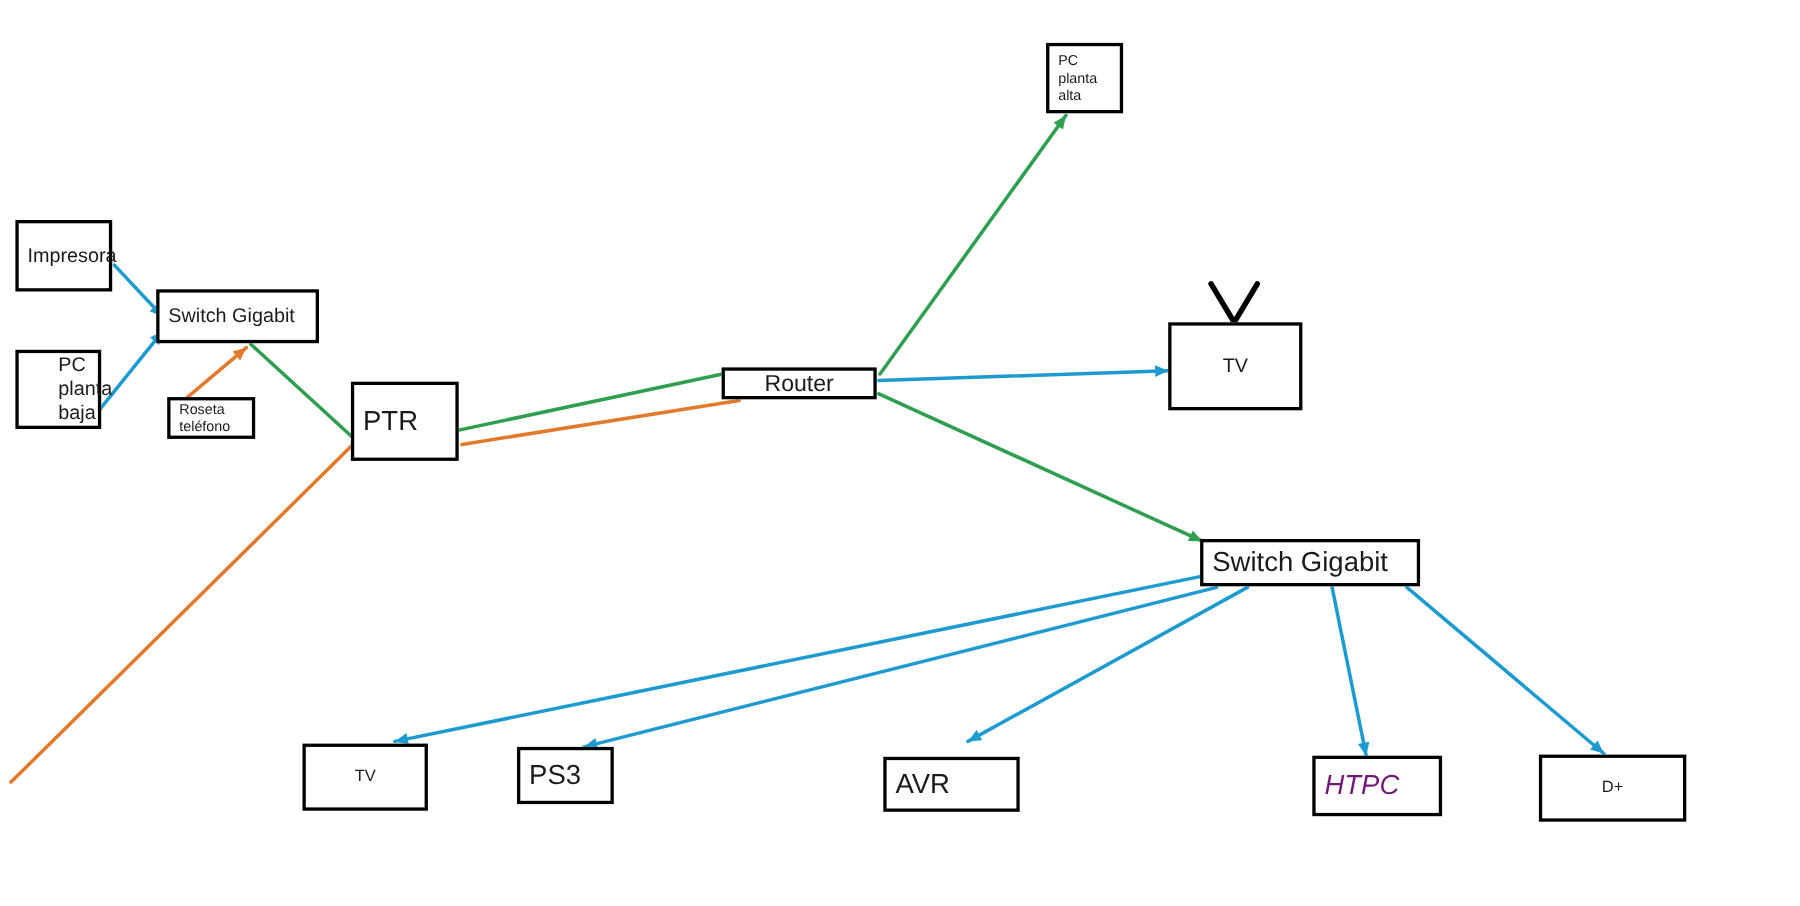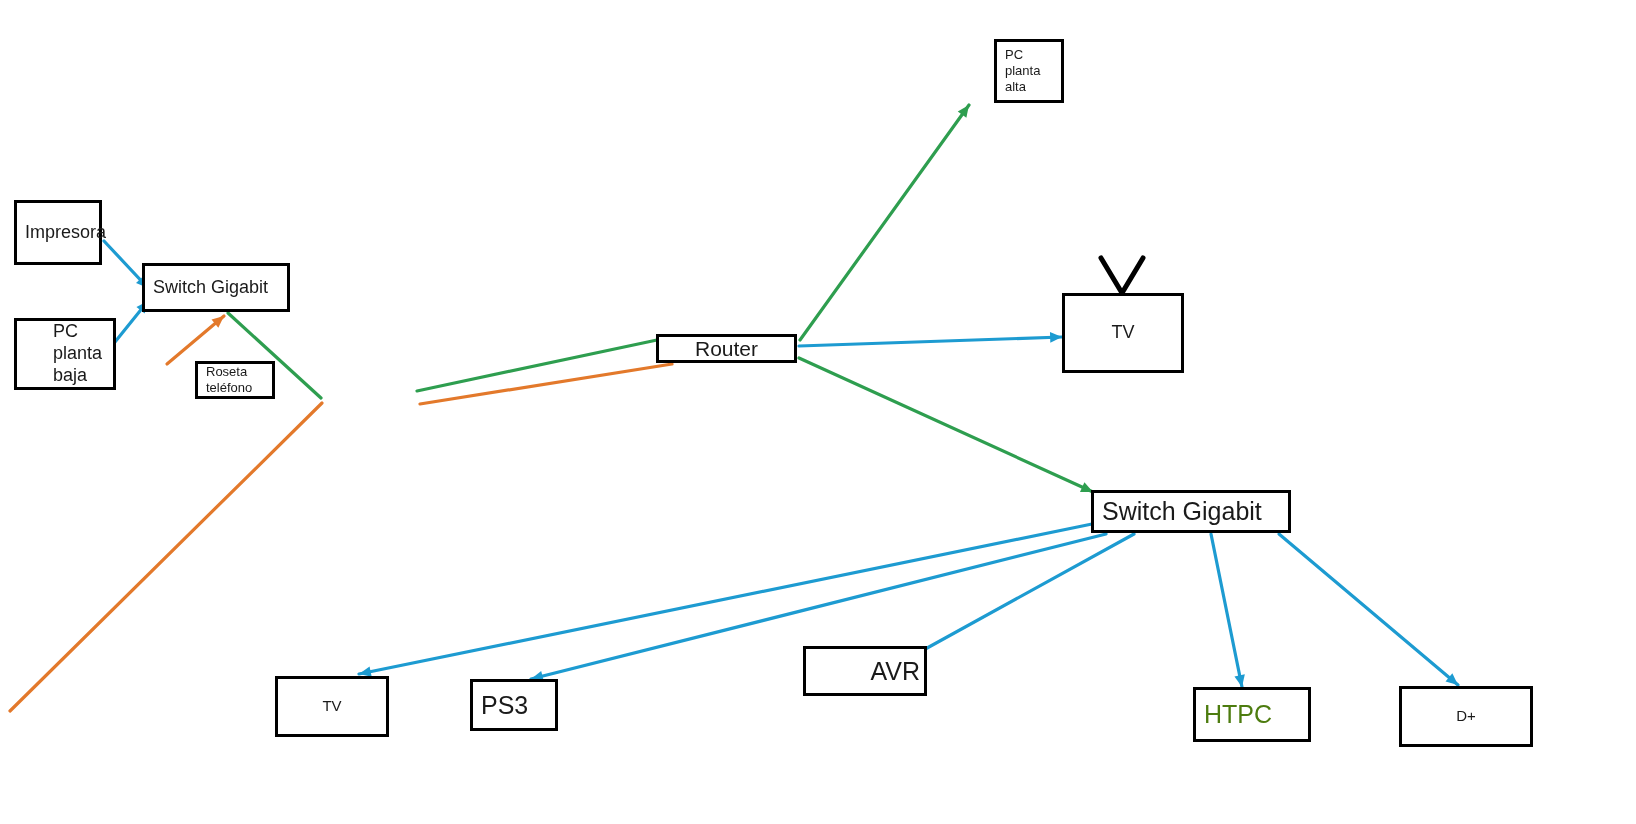--- a/index.html
+++ b/index.html
@@ -44,21 +44,21 @@
   }
   .node .label {
     display: block;
     width: 100%;
     white-space: pre-line;
   }
   .size-xl  { font-size: 25px; }
   .size-lg  { font-size: 21px; }
   .size-md  { font-size: 18px; }
   .size-sm  { font-size: 15px; }
-  .size-xs  { font-size: 13px; margin-left: 43px; }
+  .size-xs  { font-size: 13px; }
 </style>
 </head>
 <body>
 
 <div id="canvas">
   <svg id="wires" viewBox="0 0 1636 824" width="1636" height="824">
       <line x1="104" y1="241" x2="148" y2="288" stroke="#1d9bd1" stroke-width="3.2" stroke-linecap="round"></line>
       <polygon points="148,288 136.01788680191757,282.9572861167484 143.75740706440234,275.7117777859115" fill="#1d9bd1"></polygon>
       <line x1="90" y1="373" x2="148" y2="301" stroke="#1d9bd1" stroke-width="3.2" stroke-linecap="round"></line>
       <polygon points="148,301 144.68158598975057,313.5693328564638 136.4254147732181,306.9185282653682" fill="#1d9bd1"></polygon>
@@ -83,53 +83,56 @@
       <line x1="1211" y1="534" x2="1242" y2="687" stroke="#1d9bd1" stroke-width="3.2" stroke-linecap="round"></line>
       <polygon points="1242,687 1234.4475151016375,676.4188860765983 1244.838150772304,674.313593881888" fill="#1d9bd1"></polygon>
       <line x1="1279" y1="534" x2="1458" y2="685" stroke="#1d9bd1" stroke-width="3.2" stroke-linecap="round"></line>
       <polygon points="1458,685 1445.5089859967695,681.3979770723796 1452.3449340868103,673.2944359590201" fill="#1d9bd1"></polygon>
       <line x1="1101" y1="258" x2="1122" y2="293" stroke="#000000" stroke-width="5" stroke-linecap="round"></line>
       <line x1="1143" y1="258" x2="1122" y2="293" stroke="#000000" stroke-width="5" stroke-linecap="round"></line>
     </svg>
 <div class="node size-md left-align" style="left: 14px; top: 200px; width: 88px; height: 65px; border-color: rgb(0, 0, 0); color: rgb(26, 26, 26);">
       <span class="label">Impresora</span>
     </div>
-    <div class="node size-md left-align" style="left: 14px; top: 318px; width: 102px; height: 72px; border-color: rgb(0, 0, 0); color: rgb(26, 26, 26); padding-left: 36px;">
+    <div class="node size-md left-align" style="left: 14px; top: 318px; width: 78px; height: 72px; border-color: rgb(0, 0, 0); color: rgb(26, 26, 26); padding-left: 36px;">
       <span class="label">PC
 planta
 baja</span>
     </div>
     <div class="node size-md left-align" style="left: 142px; top: 263px; width: 148px; height: 49px; border-color: rgb(0, 0, 0); color: rgb(26, 26, 26);">
       <span class="label">Switch Gigabit</span>
     </div>
     <div class="node size-xs left-align" style="left: 152px; top: 361px; width: 80px; height: 38px; border-color: rgb(0, 0, 0); color: rgb(26, 26, 26);">
       <span class="label">Roseta
 teléfono</span>
+    </div>
+    <div class="node size-xl left-align" style="left: 319px; top: 347px; width: 98px; height: 72px; border-color: rgb(0, 0, 0); color: rgb(26, 26, 26);">
+      <span class="label">PTR</span>
     </div>
     <div class="node size-lg" style="left: 656px; top: 334px; width: 141px; height: 29px; border-color: rgb(0, 0, 0); color: rgb(26, 26, 26); text-align: center;">
       <span class="label">Router</span>
     </div>
     <div class="node size-xs left-align" style="left: 951px; top: 39px; width: 70px; height: 64px; border-color: rgb(0, 0, 0); color: rgb(26, 26, 26);">
       <span class="label">PC planta
 alta</span>
     </div>
     <div class="node size-md" style="left: 1062px; top: 293px; width: 122px; height: 80px; border-color: rgb(0, 0, 0); color: rgb(26, 26, 26);">
       <span class="label">TV</span>
     </div>
     <div class="node size-xl left-align" style="left: 1091px; top: 490px; width: 200px; height: 43px; border-color: rgb(0, 0, 0); color: rgb(26, 26, 26);">
       <span class="label">Switch Gigabit</span>
     </div>
     <div class="node size-sm" style="left: 275px; top: 676px; width: 114px; height: 61px; border-color: rgb(0, 0, 0); color: rgb(26, 26, 26);">
       <span class="label">TV</span>
     </div>
     <div class="node size-xl left-align" style="left: 470px; top: 679px; width: 88px; height: 52px; border-color: rgb(0, 0, 0); color: rgb(26, 26, 26);">
       <span class="label">PS3</span>
     </div>
-    <div class="node size-xl left-align" style="left: 803px; top: 646px; width: 124px; height: 50px; border-color: rgb(0, 0, 0); color: rgb(26, 26, 26); text-align: right;">
+    <div class="node size-xl left-align" style="left: 803px; top: 688px; width: 124px; height: 50px; border-color: rgb(0, 0, 0); color: rgb(26, 26, 26);">
       <span class="label">AVR</span>
     </div>
-    <div class="node size-xl left-align" style="left: 1193px; top: 687px; width: 118px; height: 55px; border-color: rgb(0, 0, 0); color: #4d7c0f;">
+    <div class="node size-xl left-align" style="left: 1193px; top: 687px; width: 118px; height: 55px; border-color: rgb(0, 0, 0); color: #701a75; font-style: italic;">
       <span class="label">HTPC</span>
     </div>
     <div class="node size-sm" style="left: 1399px; top: 686px; width: 134px; height: 61px; border-color: rgb(0, 0, 0); color: rgb(26, 26, 26);">
       <span class="label">D+</span>
     </div>
   </div>
 
 </body></html>

